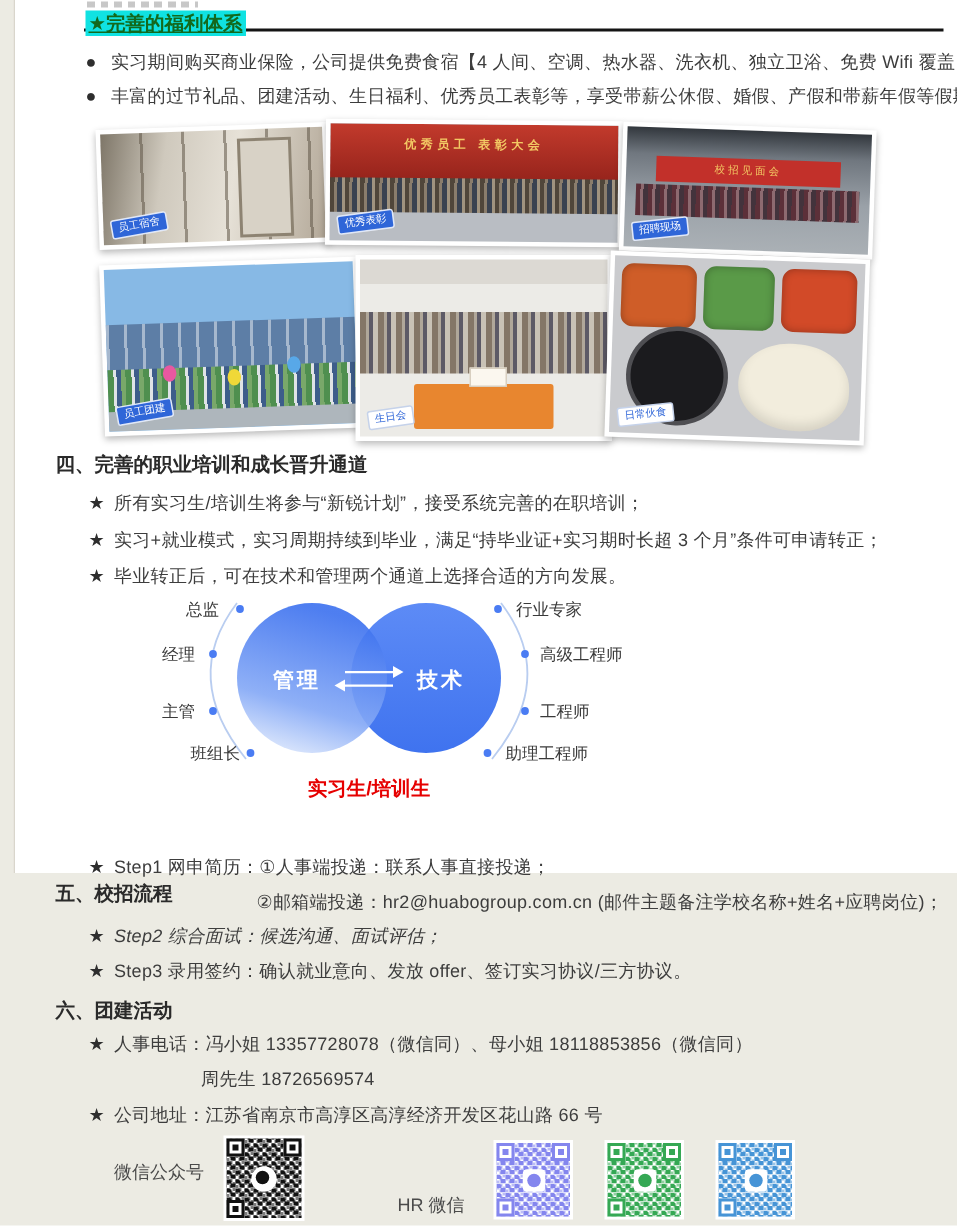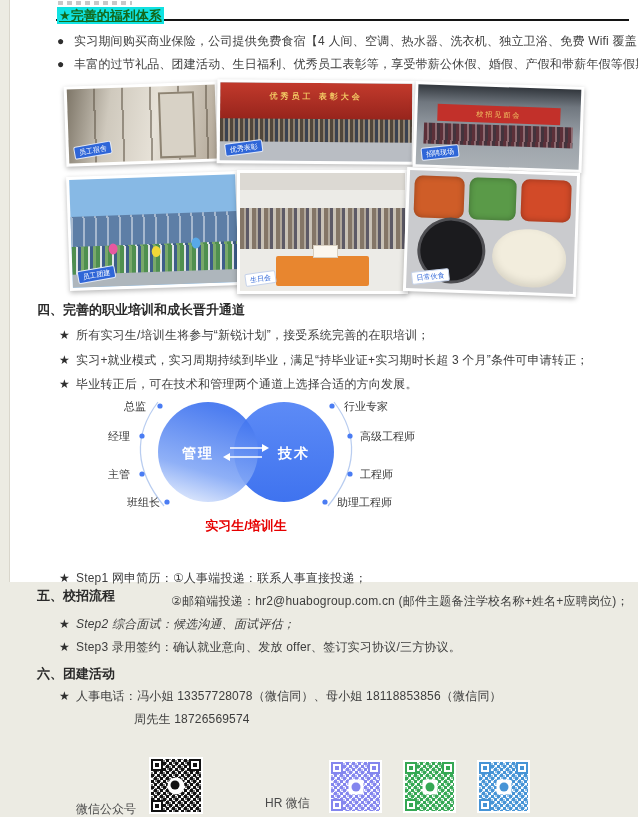--- a/index.html
+++ b/index.html
@@ -233,22 +233,25 @@
     <span class="m">★</span><span>Step3 录用签约：确认就业意向、发放 offer、签订实习协议/三方协议。</span>
   </div>
 
   <div class="h2" style="top:665px;">六、团建活动</div>
   <div class="line" style="left:49px;top:688px;">
     <span class="m">★</span><span>人事电话：冯小姐 13357728078（微信同）、母小姐 18118853856（微信同）</span>
   </div>
   <div class="line" style="left:124px;top:711px;">
     <span>周先生 18726569574</span>
   </div>
-
-  <div class="qlabel" style="left:66px;top:773px;margin-top:28px;">微信公众号</div>
+  <div class="line" style="left:49px;top:735px;">
+    <span class="m">★</span><span>公司地址：江苏省南京市高淳区高淳经济开发区花山路 66 号</span>
+  </div>
+
+  <div class="qlabel" style="left:66px;top:773px;">微信公众号</div>
   <div class="qr round" style="--c:#111111;left:139px;top:757px;width:54px;height:57px;">
     <div class="grid"></div>
     <div class="f tl"></div>
     <div class="f tr"></div>
     <div class="f bl"></div>
     <div class="logo"></div>
   </div>
   <div class="qlabel" style="left:255px;top:795px;">HR 微信</div>
   <div class="qr" style="--c:#8486ee;left:319px;top:760px;width:53px;height:53px;">
     <div class="grid"></div>

